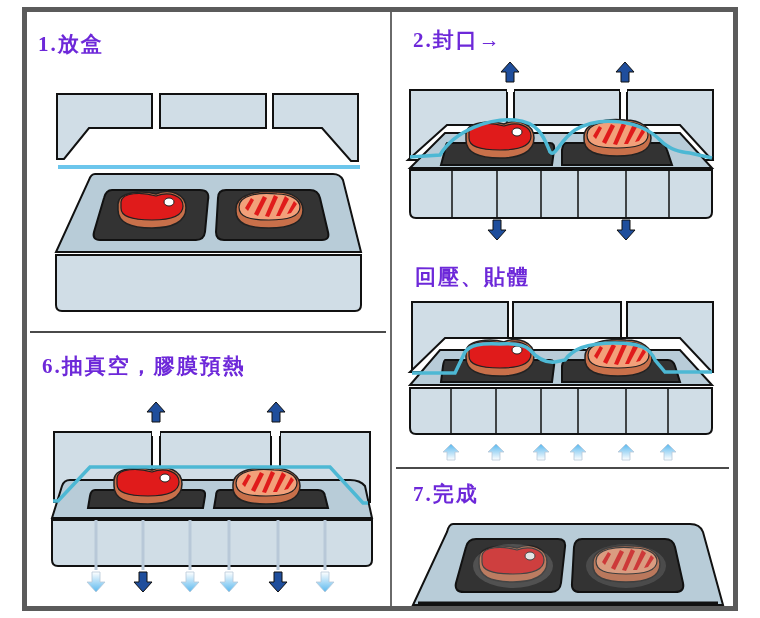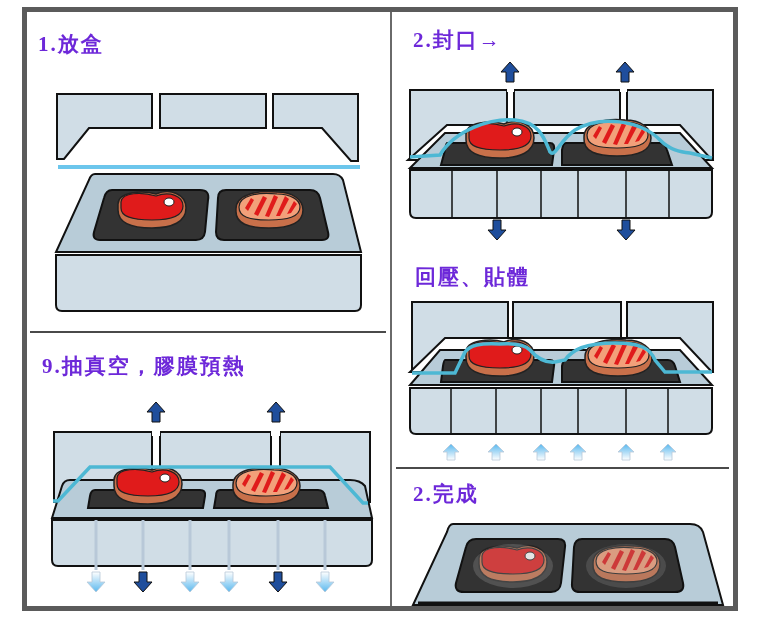--- a/index.html
+++ b/index.html
@@ -13,24 +13,24 @@
 </style>
 </head>
 <body>
 
 <div class="frame"></div>
 <div class="vdiv"></div>
 <div class="hdiv-left"></div>
 <div class="hdiv-right"></div>
 
 <div class="heading" style="left:38px;top:30px;">1.放盒</div>
-<div class="heading" style="left:42px;top:352px;">9.抽真空，膠膜預熱</div>
+<div class="heading" style="left:42px;top:352px;">6.抽真空，膠膜預熱</div>
 <div class="heading" style="left:413px;top:26px;">2.封口→</div>
 <div class="heading" style="left:415px;top:263px;">回壓、貼體</div>
-<div class="heading" style="left:413px;top:480px;">2.完成</div>
+<div class="heading" style="left:413px;top:480px;">7.完成</div>
 
 <svg class="scene" viewBox="0 0 760 618">
   <defs>
     <linearGradient id="lightArrow" x1="0" y1="0" x2="0" y2="1">
       <stop offset="0" stop-color="#ffffff"></stop>
       <stop offset="1" stop-color="#5ab8ee"></stop>
     </linearGradient>
     <linearGradient id="lightArrowUp" x1="0" y1="1" x2="0" y2="0">
       <stop offset="0" stop-color="#ffffff"></stop>
       <stop offset="1" stop-color="#5ab8ee"></stop>

